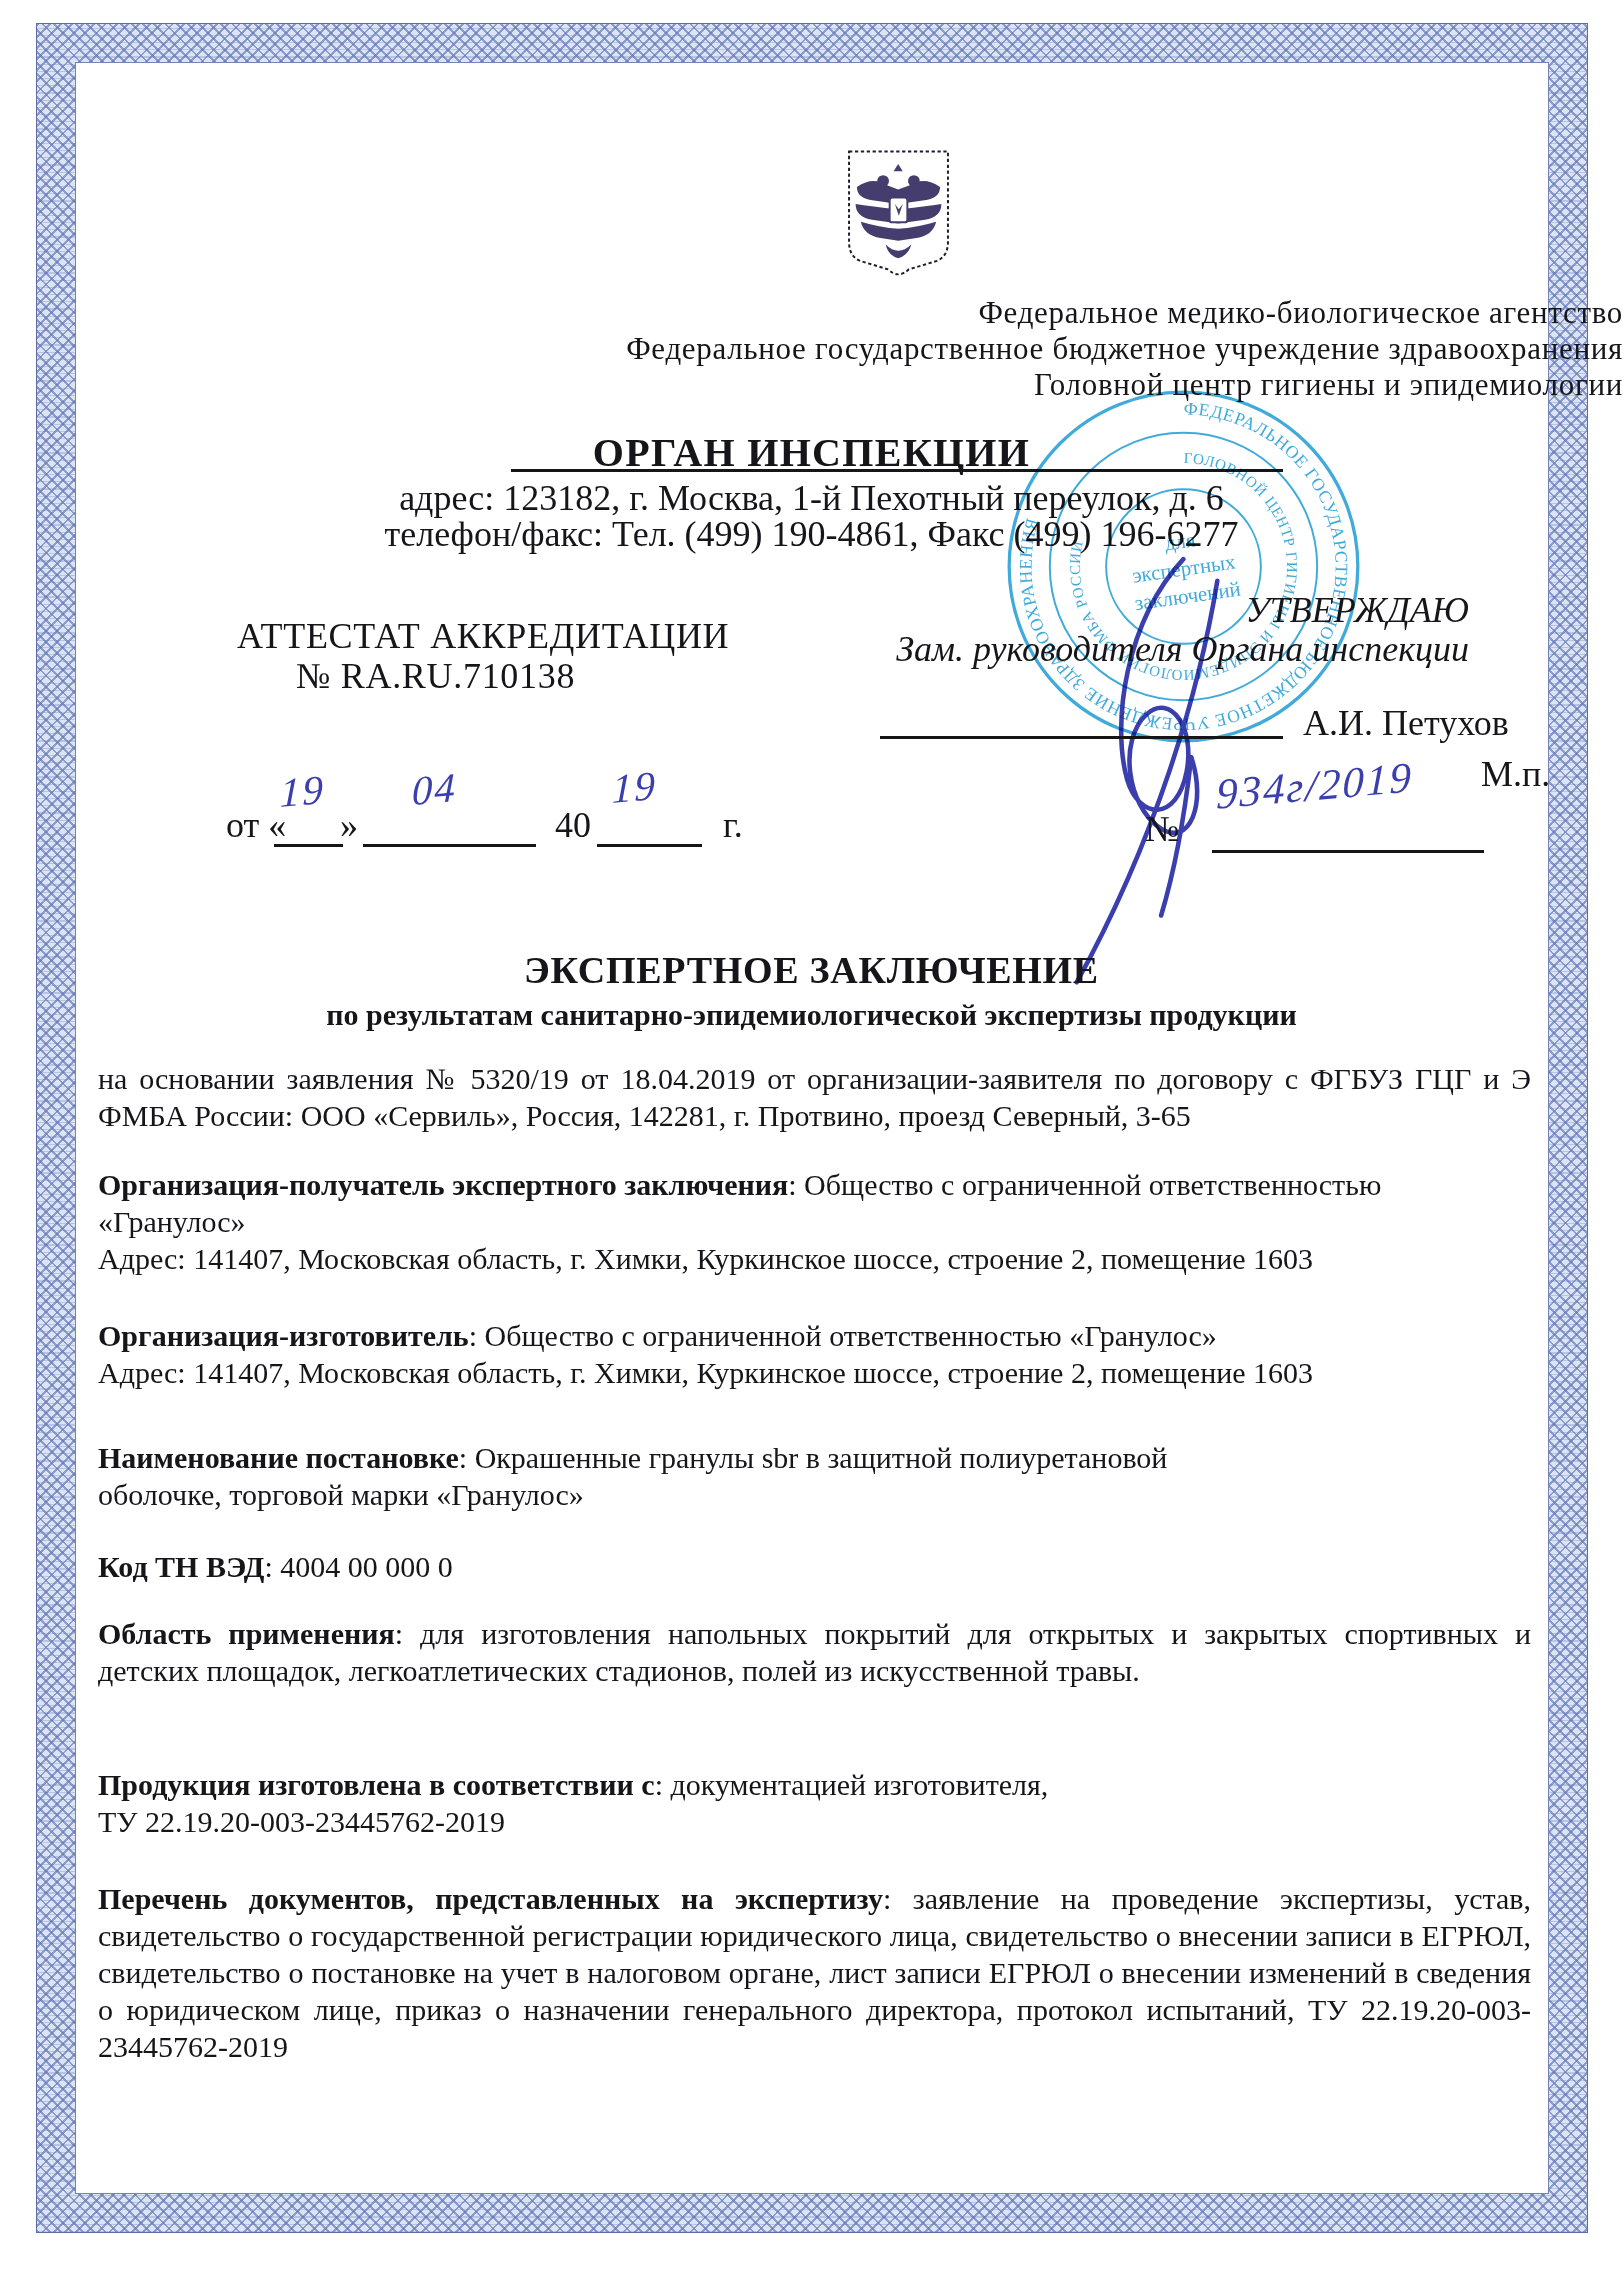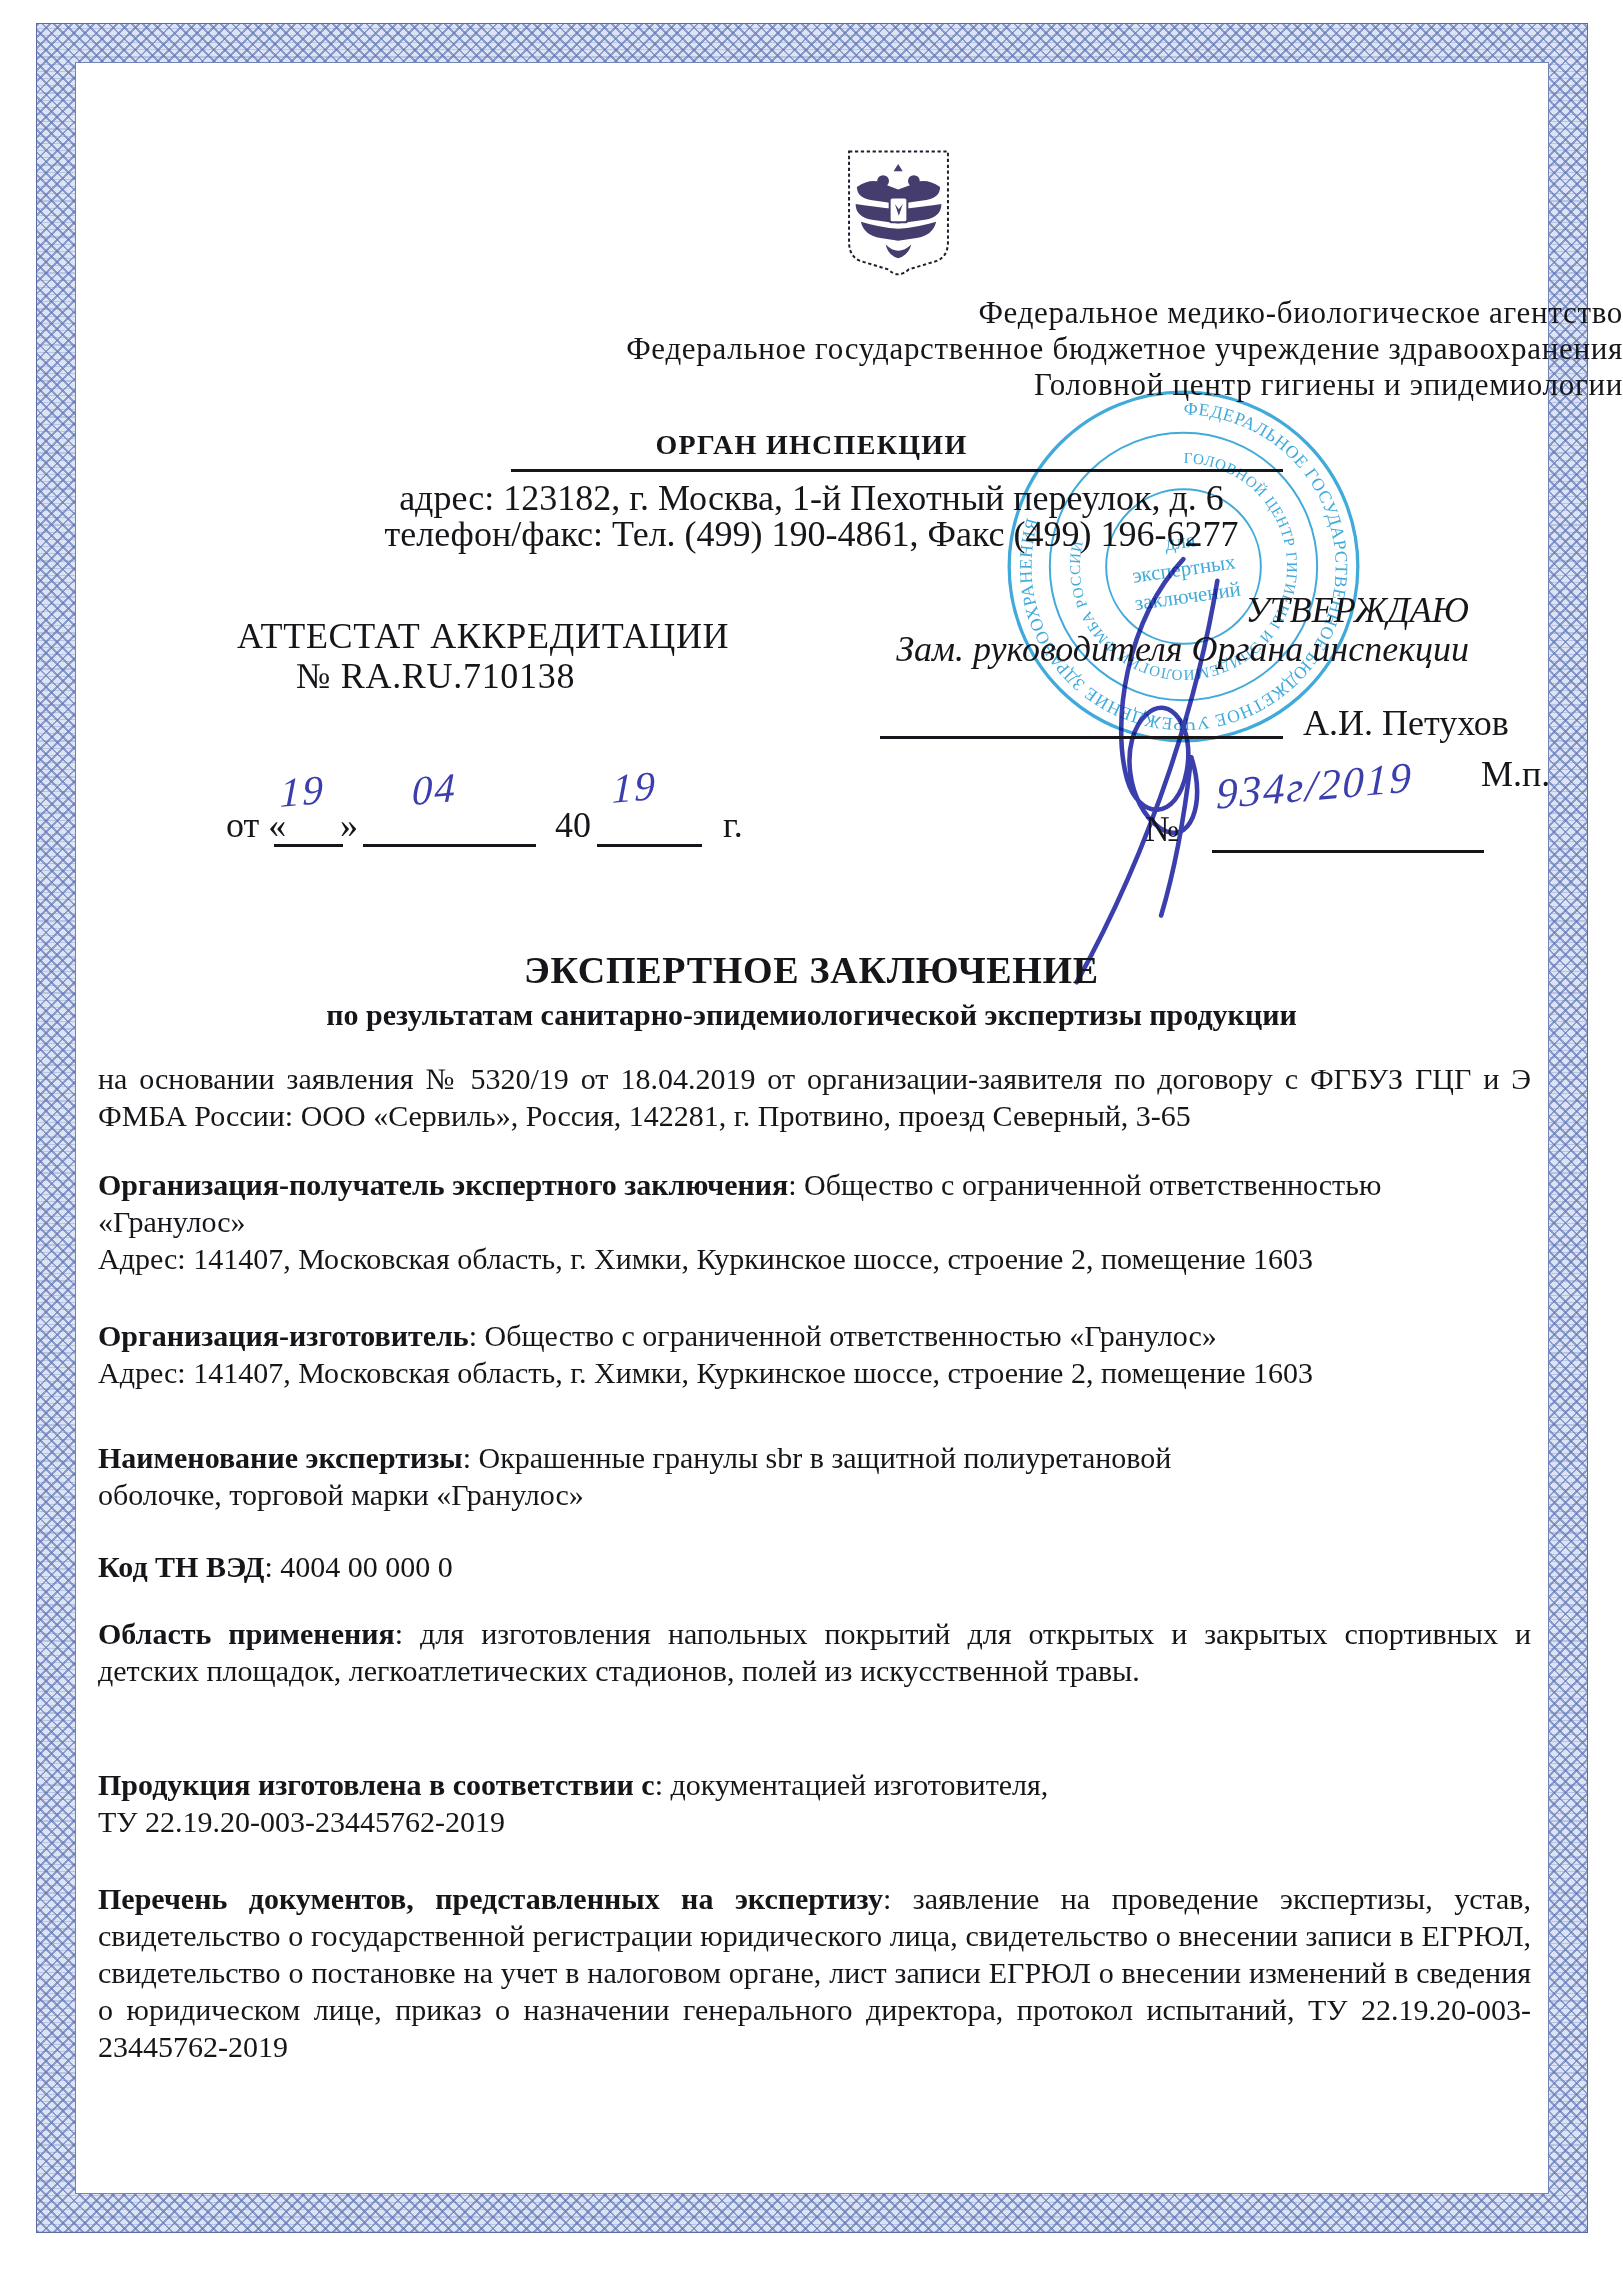--- a/index.html
+++ b/index.html
@@ -70,21 +70,21 @@
       <path d="M68,152 Q87,171 107,152 Q103,168 87,173 Q71,168 68,152 Z"></path>
     </g>
     <rect x="74" y="80" width="27" height="38" rx="4" fill="#ffffff" stroke="#453d6d" stroke-width="3"></rect>
     <path d="M82,90 l6,8 6,-8 -6,18 z" fill="#453d6d"></path>
   </svg>
 
   <div class="abs center hdr" style="top:295px;">Федеральное медико-биологическое агентство</div>
   <div class="abs center hdr" style="top:331px;">Федеральное государственное бюджетное учреждение здравоохранения</div>
   <div class="abs center hdr" style="top:367px;">Головной центр гигиены и эпидемиологии</div>
 
-  <div class="abs center" style="top:429px;font-size:28px;font-weight:bold;letter-spacing:1.3px;">ОРГАН ИНСПЕКЦИИ</div>
+  <div class="abs center" style="top:429px;font-size:40px;font-weight:bold;letter-spacing:1.3px;">ОРГАН ИНСПЕКЦИИ</div>
   <div class="abs rule" style="left:511px;top:469px;width:772px;"></div>
 
   <div class="abs center plain" style="top:477px;">адрес: 123182, г. Москва, 1-й Пехотный переулок, д. 6</div>
   <div class="abs center plain" style="top:513px;">телефон/факс: Тел. (499) 190-4861, Факс (499) 196-6277</div>
 
   <svg class="abs stamp" style="left:1000px;top:383px;" width="367" height="367" viewBox="0 0 560 560">
     <defs>
       <path id="ringO" d="M280,48 a232,232 0 1,1 -0.01,0 z"></path>
       <path id="ringI" d="M280,122 a158,158 0 1,1 -0.01,0 z"></path>
     </defs>
@@ -147,21 +147,21 @@
     <div><span class="b">Организация-получатель экспертного заключения</span><span>: Общество с ограниченной ответственностью «Гранулос»</span></div>
     <div>Адрес: 141407, Московская область, г. Химки, Куркинское шоссе, строение 2, помещение 1603</div>
   </div>
 
   <div class="abs para" style="top:1317px;">
     <div><span class="b">Организация-изготовитель</span><span>: Общество с ограниченной ответственностью «Гранулос»</span></div>
     <div>Адрес: 141407, Московская область, г. Химки, Куркинское шоссе, строение 2, помещение 1603</div>
   </div>
 
   <div class="abs para" style="top:1439px;width:1145px;">
-    <span class="b">Наименование экспертизы</span><span>: Окрашенные гранулы sbr в защитной полиуретановой оболочке, торговой марки «Гранулос»</span>
+    <span class="b">Наименование постановке</span><span>: Окрашенные гранулы sbr в защитной полиуретановой оболочке, торговой марки «Гранулос»</span>
   </div>
 
   <div class="abs para" style="top:1548px;">
     <span class="b">Код ТН ВЭД</span><span>: 4004 00 000 0</span>
   </div>
 
   <div class="abs para just" style="top:1615px;">
     <span class="b">Область применения</span><span>: для изготовления напольных покрытий для открытых и закрытых спортивных и детских площадок, легкоатлетических стадионов, полей из искусственной травы.</span>
   </div>
 

